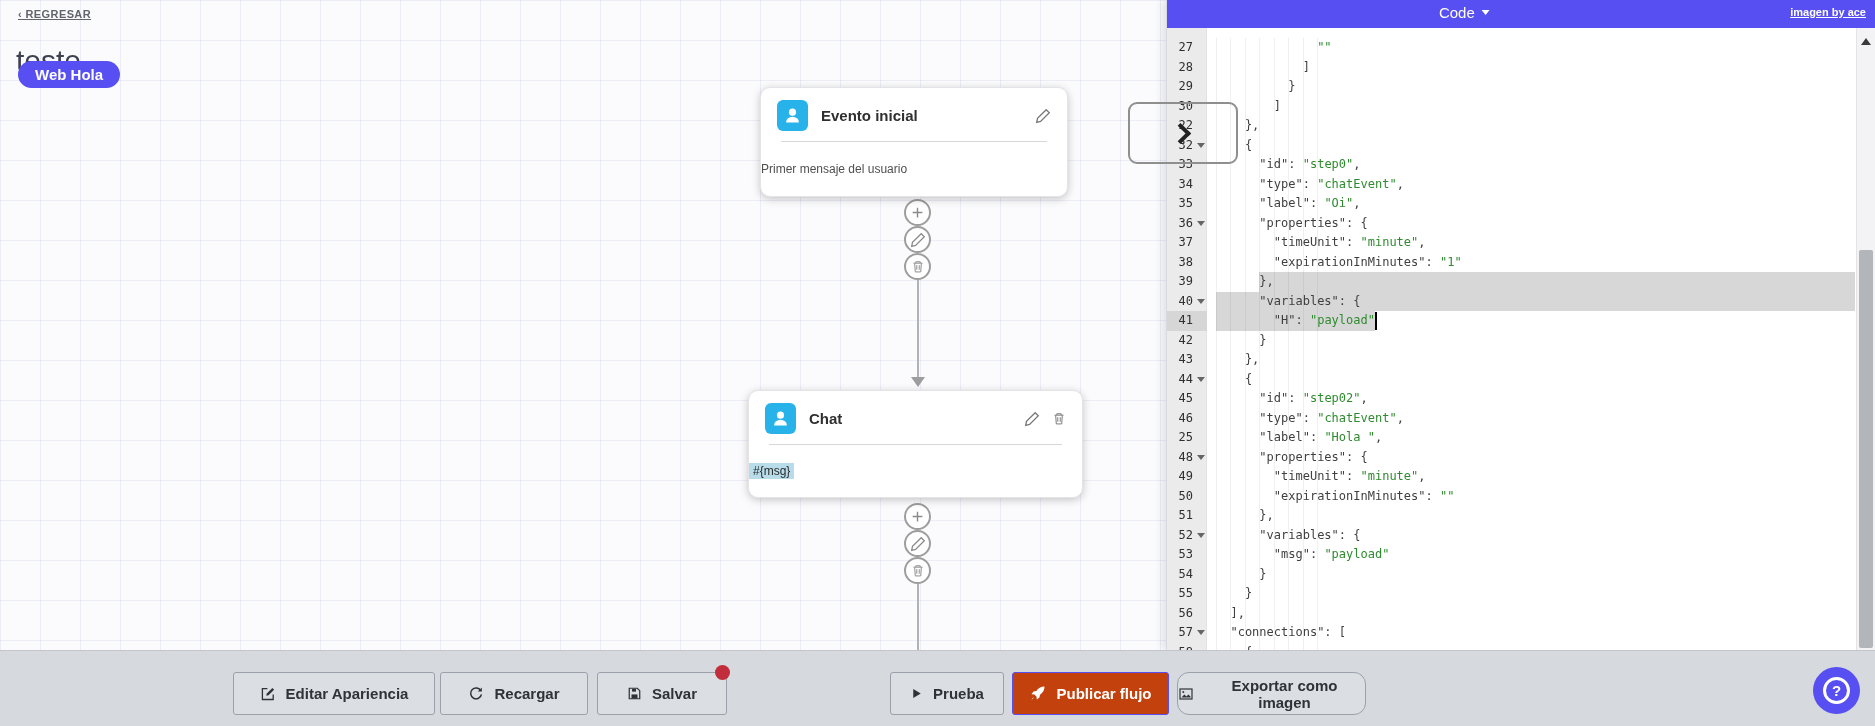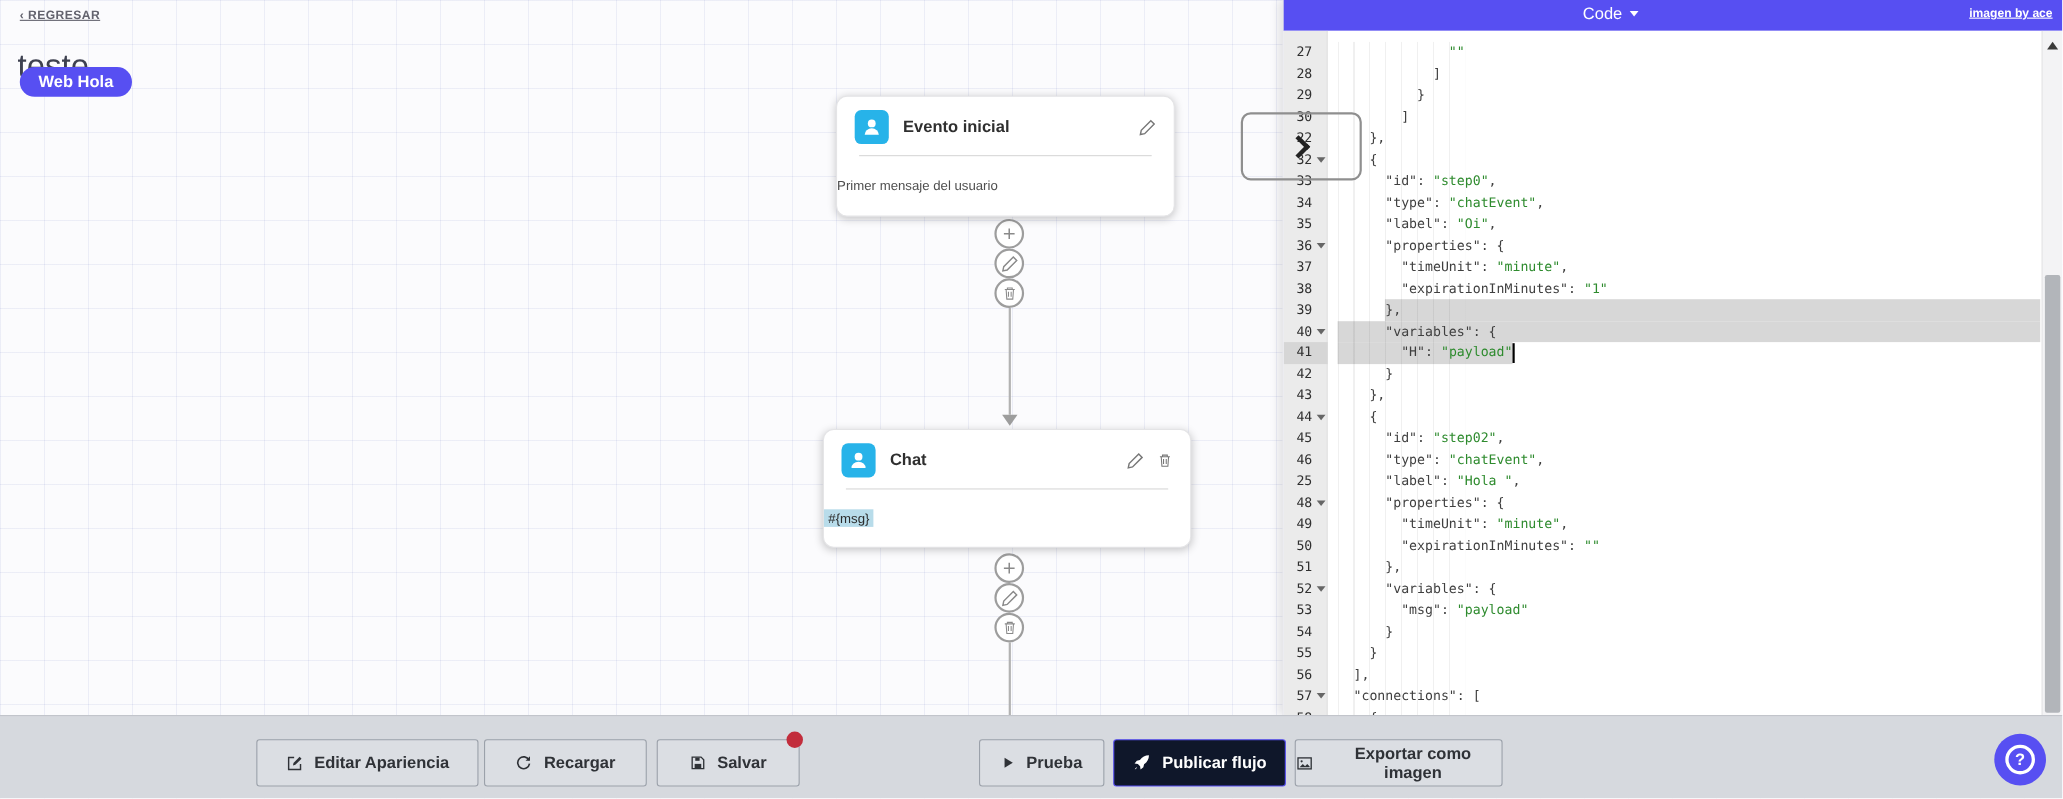--- a/index.html
+++ b/index.html
@@ -349,30 +349,30 @@
         <span class="red-dot" style="background: rgb(194, 45, 60);"></span>
       </button>
       <button class="tb-btn" style="left: 890px; width: 114px;">
         <span class="icon">
           <svg viewBox="0 0 16 16" width="13" height="13">
             <path d="M4 2.4l9.2 5.6L4 13.6z" fill="currentColor"></path>
           </svg>
         </span>
         <span class="tb-label">Prueba</span>
       </button>
-      <button class="tb-btn primary" style="left: 1012px; width: 157px; background: #0f172a;">
+      <button class="tb-btn primary" style="left: 1012px; width: 157px; background: #c2410c;">
         <span class="icon">
           <svg viewBox="0 0 16 16" width="17" height="17">
             <path d="M14.6 1.4c-3.2 0-6 1.6-7.7 4.2l-2.7.6-1.9 2.4 2.8.4 1.9 1.9.4 2.8 2.4-1.9.6-2.7c2.6-1.7 4.2-4.5 4.2-7.7z" fill="currentColor"></path>
             <path d="M4.3 11.7c-1.2.3-1.9 2-1.9 2s1.7-.7 2-1.9z" fill="currentColor"></path>
           </svg>
         </span>
         <span class="tb-label">Publicar flujo</span>
       </button>
-      <button class="tb-btn" style="left: 1177px; width: 189px;">
+      <button class="tb-btn" style="left: 1177px; width: 189px; border-radius: 12px;">
         <span class="icon">
           <svg viewBox="0 0 16 16" width="16" height="16">
             <rect x="2" y="3" width="12" height="10" fill="none" stroke="currentColor" stroke-width="1.2"></rect>
             <circle cx="5.3" cy="6.1" r="1" fill="currentColor"></circle>
             <path d="M3.4 11.6l3-3 2 2 2-2 2.2 2.2v.8z" fill="currentColor"></path>
           </svg>
         </span>
         <span class="tb-label">Exportar como imagen</span>
       </button>
     </div>

